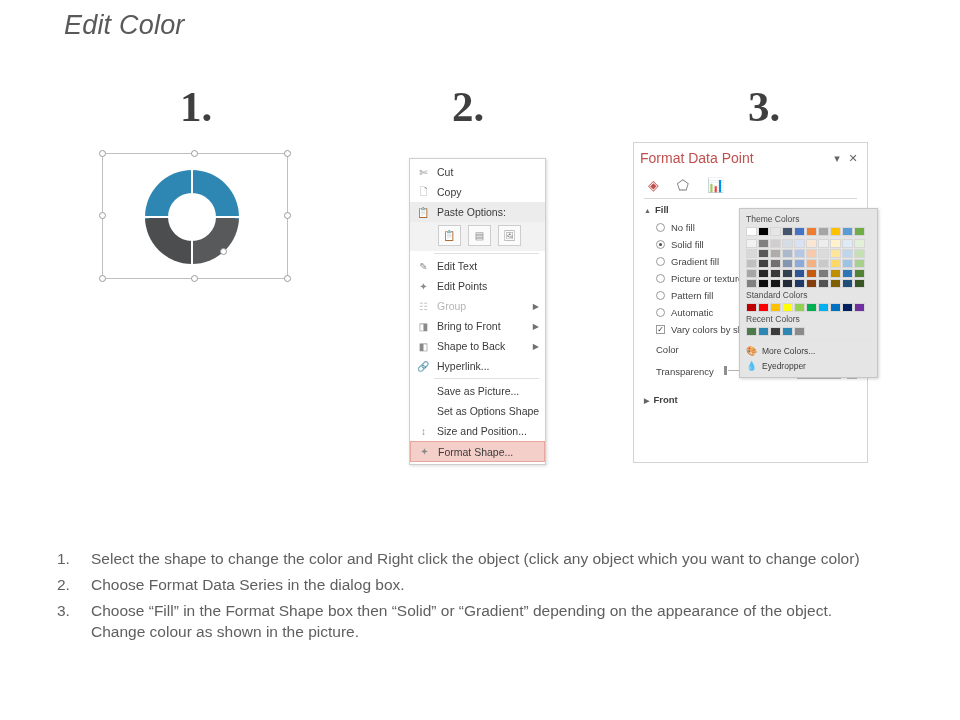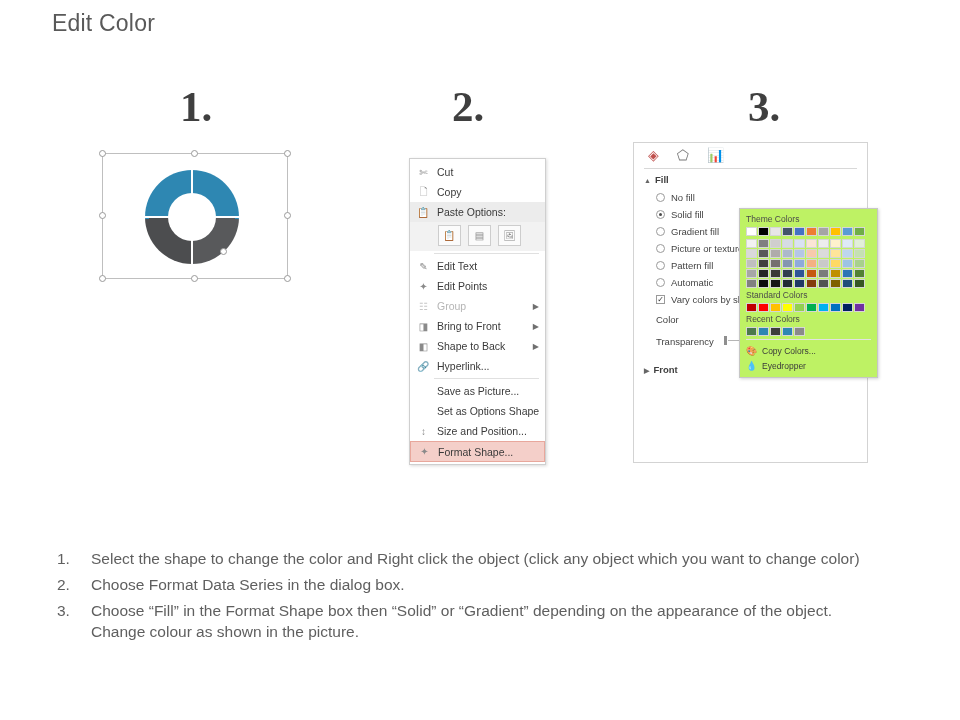--- a/index.html
+++ b/index.html
@@ -12,23 +12,24 @@
     background: #ffffff;
     font-family: "Liberation Sans", sans-serif;
     color: #404040;
     overflow: hidden;
     position: relative;
   }
 
   
   .page-title {
     position: absolute;
-    left: 52px;
+    left: 64px;
     top: 10px;
-    font-size: 23px;
+    font-size: 27px;
+    font-style: italic;
     color: #595959;
     letter-spacing: 0.2px;
   }
 
   
   .step-num {
     position: absolute;
     font-size: 43px;
     font-weight: bold;
     color: #3f3f3f;
@@ -328,21 +329,21 @@
     color: #555;
     box-sizing: border-box;
   }
 
   
   .color-flyout {
     position: absolute;
     left: 739px;
     top: 208px;
     width: 139px;
-    background: #bef264;
+    background: #e5e5e5;
     border: 1px solid #c6c6c6;
     box-shadow: 1px 1px 3px rgba(0,0,0,0.18);
     font-size: 8.5px;
     color: #3a3a3a;
     padding: 3px 0 4px 0;
     box-sizing: border-box;
   }
   .flyout-label {
     padding: 2px 0 2px 6px;
     font-size: 8.5px;
@@ -491,20 +492,25 @@
     <span class="lbl">Size and Position...</span>
   </div>
   <div class="ctx-item highlight-pink">
     <span class="ico">✦</span>
     <span class="lbl">Format Shape...</span>
   </div>
 </div>
 
 <div class="fdp-pane">
 
+  <div class="fdp-header">
+    <div class="fdp-title">Format Data Point</div>
+    <div class="fdp-hdr-btn">▾</div>
+    <div class="fdp-hdr-btn">✕</div>
+  </div>
 
 
   <div class="fdp-icons">
     <span class="ic active">◈</span>
     <span class="ic">⬠</span>
     <span class="ic">📊</span>
   </div>
   <div class="fdp-underline"></div>
 
   <div class="fdp-section bold">
@@ -658,21 +664,21 @@
     <span class="swatch" style="background:#2e87b2"></span>
     <span class="swatch" style="background:#3c3c3c"></span>
     <span class="swatch" style="background:#2e87b2"></span>
     <span class="swatch" style="background:#8a8a8a"></span>
   </div>
 
   <div class="flyout-sep"></div>
 
   <div class="flyout-item">
     <span class="fico">🎨</span>
-    <span>Copy Colors...</span>
+    <span>More Colors...</span>
   </div>
   <div class="flyout-item">
     <span class="fico">💧</span>
     <span>Eyedropper</span>
   </div>
 </div>
 
 <div class="instructions">
   <div class="ins-row">
     <div class="ins-num">1.</div>

